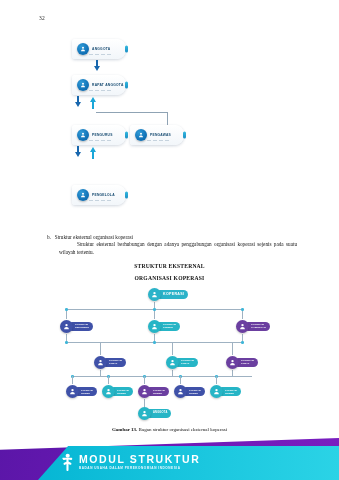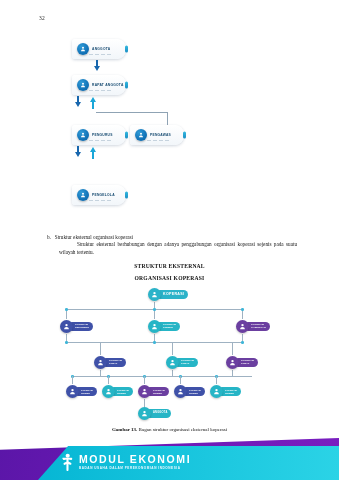--- a/index.html
+++ b/index.html
@@ -496,19 +496,19 @@
 
   <div class="footer">
     <div class="purple"></div>
     <div class="teal"></div>
     <div class="brand">
       <svg class="mark" viewBox="0 0 40 52">
         <circle cx="22" cy="8" r="6" fill="#ffffff"></circle>
         <path d="M32 14c2 0 3.5 1.6 3.2 3.5-.3 1.9-2 3-3.8 2.6l-7-1.6v6.3l6.6 3.1c1.6.8 2.3 2.7 1.6 4.3-.7 1.6-2.6 2.3-4.2 1.6l-4-1.9V49c0 1.7-1.4 3-3 3s-3-1.3-3-3V32l-4 2c-1.6.8-3.5.1-4.2-1.5-.7-1.6 0-3.5 1.6-4.3l6.6-3.2v-6.4l-7 1.6c-1.8.4-3.5-.7-3.8-2.6C5.3 15.7 6.8 14 8.8 14z" fill="#ffffff"></path>
       </svg>
       <div>
-        <div class="btitle">MODUL EKONOMI</div>
+        <div class="btitle">MODUL STRUKTUR</div>
         <div class="bsub">BADAN USAHA DALAM PEREKONOMIAN INDONESIA</div>
       </div>
     </div>
   </div>
 
 </div>
 
 </body></html>

